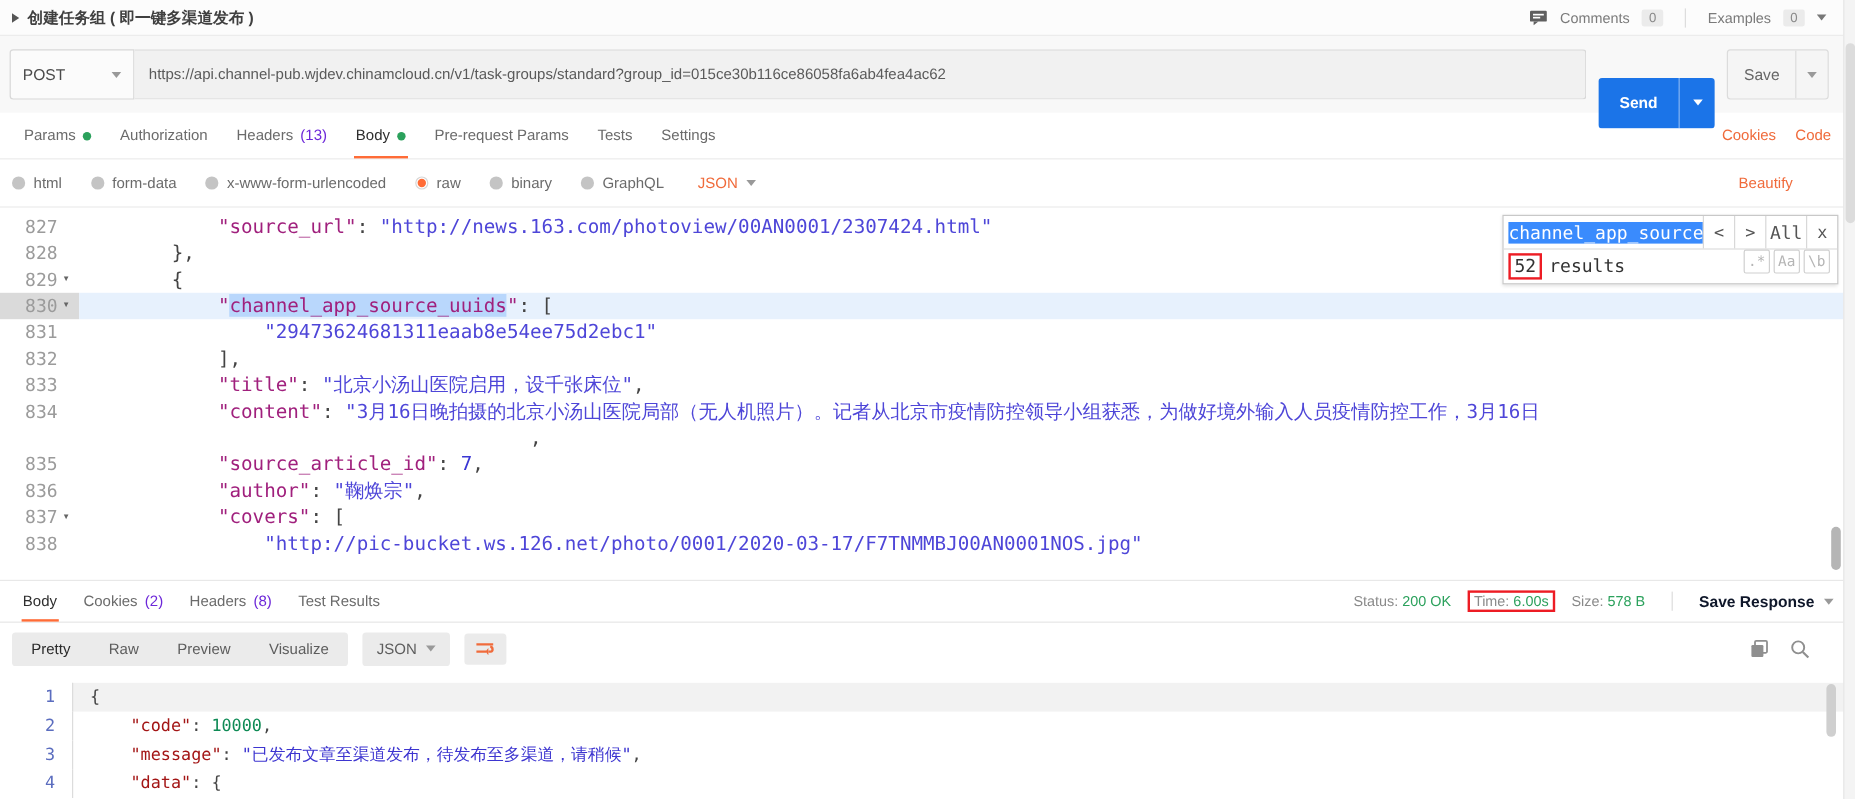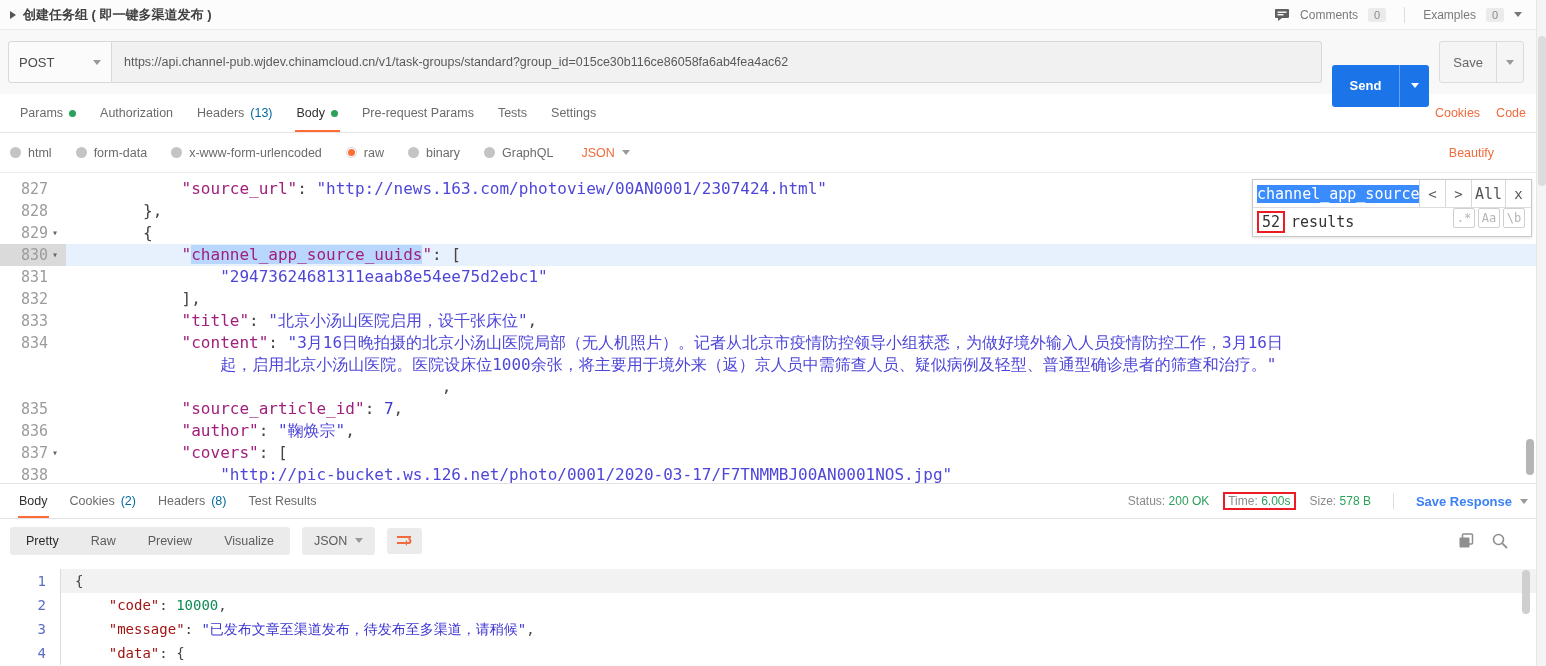--- a/index.html
+++ b/index.html
@@ -32,21 +32,21 @@
   .save { margin-left:10px; height:42px; display:flex; border:1px solid #dcdcdc; border-radius:3px; overflow:hidden; background:#f5f5f5; }
   .save .main { color:#666; font-size:13px; display:flex; align-items:center; padding:0 13px; border-right:1px solid #dcdcdc; }
   .save .arrow { width:26px; display:flex; align-items:center; justify-content:center; }
 
   
   .tabsrow { height:39px; background:#fff; border-bottom:1px solid #e6e6e6; display:flex; align-items:stretch; padding:0 8px; }
   .rtab { display:flex; align-items:center; gap:6px; padding:0 12px; font-size:12.5px; color:#6b6b6b; position:relative; cursor:default; }
   .rtab.active { color:#2f2f2f; }
   .rtab.active::after { content:""; position:absolute; left:10px; right:10px; bottom:0; height:2px; background:#ff6c37; }
   .gdot { width:7px; height:7px; border-radius:50%; background:#2ba15c; display:inline-block; }
-  .gcount { color:#0369a1; }
+  .gcount { color:#6d28d9; }
   .tabsrow-right { margin-left:auto; display:flex; align-items:center; gap:16px; font-size:12.5px; color:#f06b3b; padding-right:12px; }
 
   
   .modesrow { height:39px; background:#fff; display:flex; align-items:center; padding:0 10px; }
   .mode { display:flex; align-items:center; gap:7px; font-size:12.5px; color:#6b6b6b; margin-right:24px; }
   .radio { width:11px; height:11px; border-radius:50%; background:#c4c4c4; display:inline-block; position:relative; }
   .radio.sel { background:#fff; border:1px solid #d7d7d7; }
   .radio.sel::after { content:""; position:absolute; left:1px; top:1px; width:7px; height:7px; border-radius:50%; background:#ff6c37; }
   .fmt { color:#f06b3b; font-size:12.5px; display:flex; align-items:center; gap:7px; margin-left:4px; }
   .beautify { margin-left:auto; color:#f06b3b; font-size:12.5px; padding-right:42px; }
@@ -86,21 +86,21 @@
   .sb-v { position:absolute; width:8px; border-radius:4px; background:#b5b5b5; }
   .page-sb { position:absolute; right:0; top:0; width:10px; height:666px; background:#f4f4f4; border-left:1px solid #e7e7e7; }
   .page-sb .thumb { position:absolute; left:1px; width:8px; height:150px; top:36px; background:#dcdcdc; border-radius:4px; }
 
   
   .respmeta { height:36px; border-top:1px solid #e3e3e3; border-bottom:1px solid #e3e3e3; display:flex; align-items:stretch; padding:0 18px 0 8px; background:#fff; }
   .respmeta .rtab { padding:0 11px; }
   .resp-right { margin-left:auto; display:flex; align-items:center; gap:14px; font-size:12px; }
   .mlabel { color:#8a8a8a; }
   .mval { color:#2ba15c; }
-  .save-resp { color:#3b82f6; font-size:13px; font-weight:bold; display:flex; align-items:center; gap:8px; }
+  .save-resp { color:#0f172a; font-size:13px; font-weight:bold; display:flex; align-items:center; gap:8px; }
 
   
   .resptools { height:43px; display:flex; align-items:center; padding:0 24px 0 10px; background:#fff; }
   .viewgroup { display:flex; background:#ebebeb; border-radius:3px; overflow:hidden; }
   .viewbtn { padding:7px 16px; font-size:12.5px; color:#5d5d5d; }
   .viewbtn.active { color:#2b2b2b; }
   .fmtbtn { margin-left:12px; background:#ebebeb; border-radius:3px; padding:7px 12px; font-size:12.5px; color:#5d5d5d; display:flex; align-items:center; gap:8px; }
   .wrapbtn { margin-left:12px; background:#ebebeb; border-radius:3px; padding:6px 9px; display:flex; align-items:center; }
   .tool-icons { margin-left:auto; display:flex; align-items:center; gap:18px; padding-right:14px; }
 
@@ -281,27 +281,20 @@
             <span class="foldbox"></span>
           </div>
           <div class="code"><span class="c-pl">            </span><span class="c-key">"title"</span><span class="c-pl">: </span><span class="c-str">"北京小汤山医院启用，设千张床位"</span><span class="c-pl">,</span></div>
         </div>
         <div class="code-row">
           <div class="gutter">
             <span class="lnum">834</span>
             <span class="foldbox"></span>
           </div>
           <div class="code"><span class="c-pl">            </span><span class="c-key">"content"</span><span class="c-pl">: </span><span class="c-str">"3月16日晚拍摄的北京小汤山医院局部（无人机照片）。记者从北京市疫情防控领导小组获悉，为做好境外输入人员疫情防控工作，3月16日</span></div>
-        </div>
-        <div class="code-row">
-          <div class="gutter">
-            <span class="lnum"></span>
-            <span class="foldbox"></span>
-          </div>
-          <div class="code"><span class="c-pl">                </span><span class="c-str">起，启用北京小汤山医院。医院设床位1000余张，将主要用于境外来（返）京人员中需筛查人员、疑似病例及轻型、普通型确诊患者的筛查和治疗。"</span></div>
         </div>
         <div class="code-row">
           <div class="gutter">
             <span class="lnum"></span>
             <span class="foldbox"></span>
           </div>
           <div class="code"><span class="c-pl">                                       ,</span></div>
         </div>
         <div class="code-row">
           <div class="gutter">

